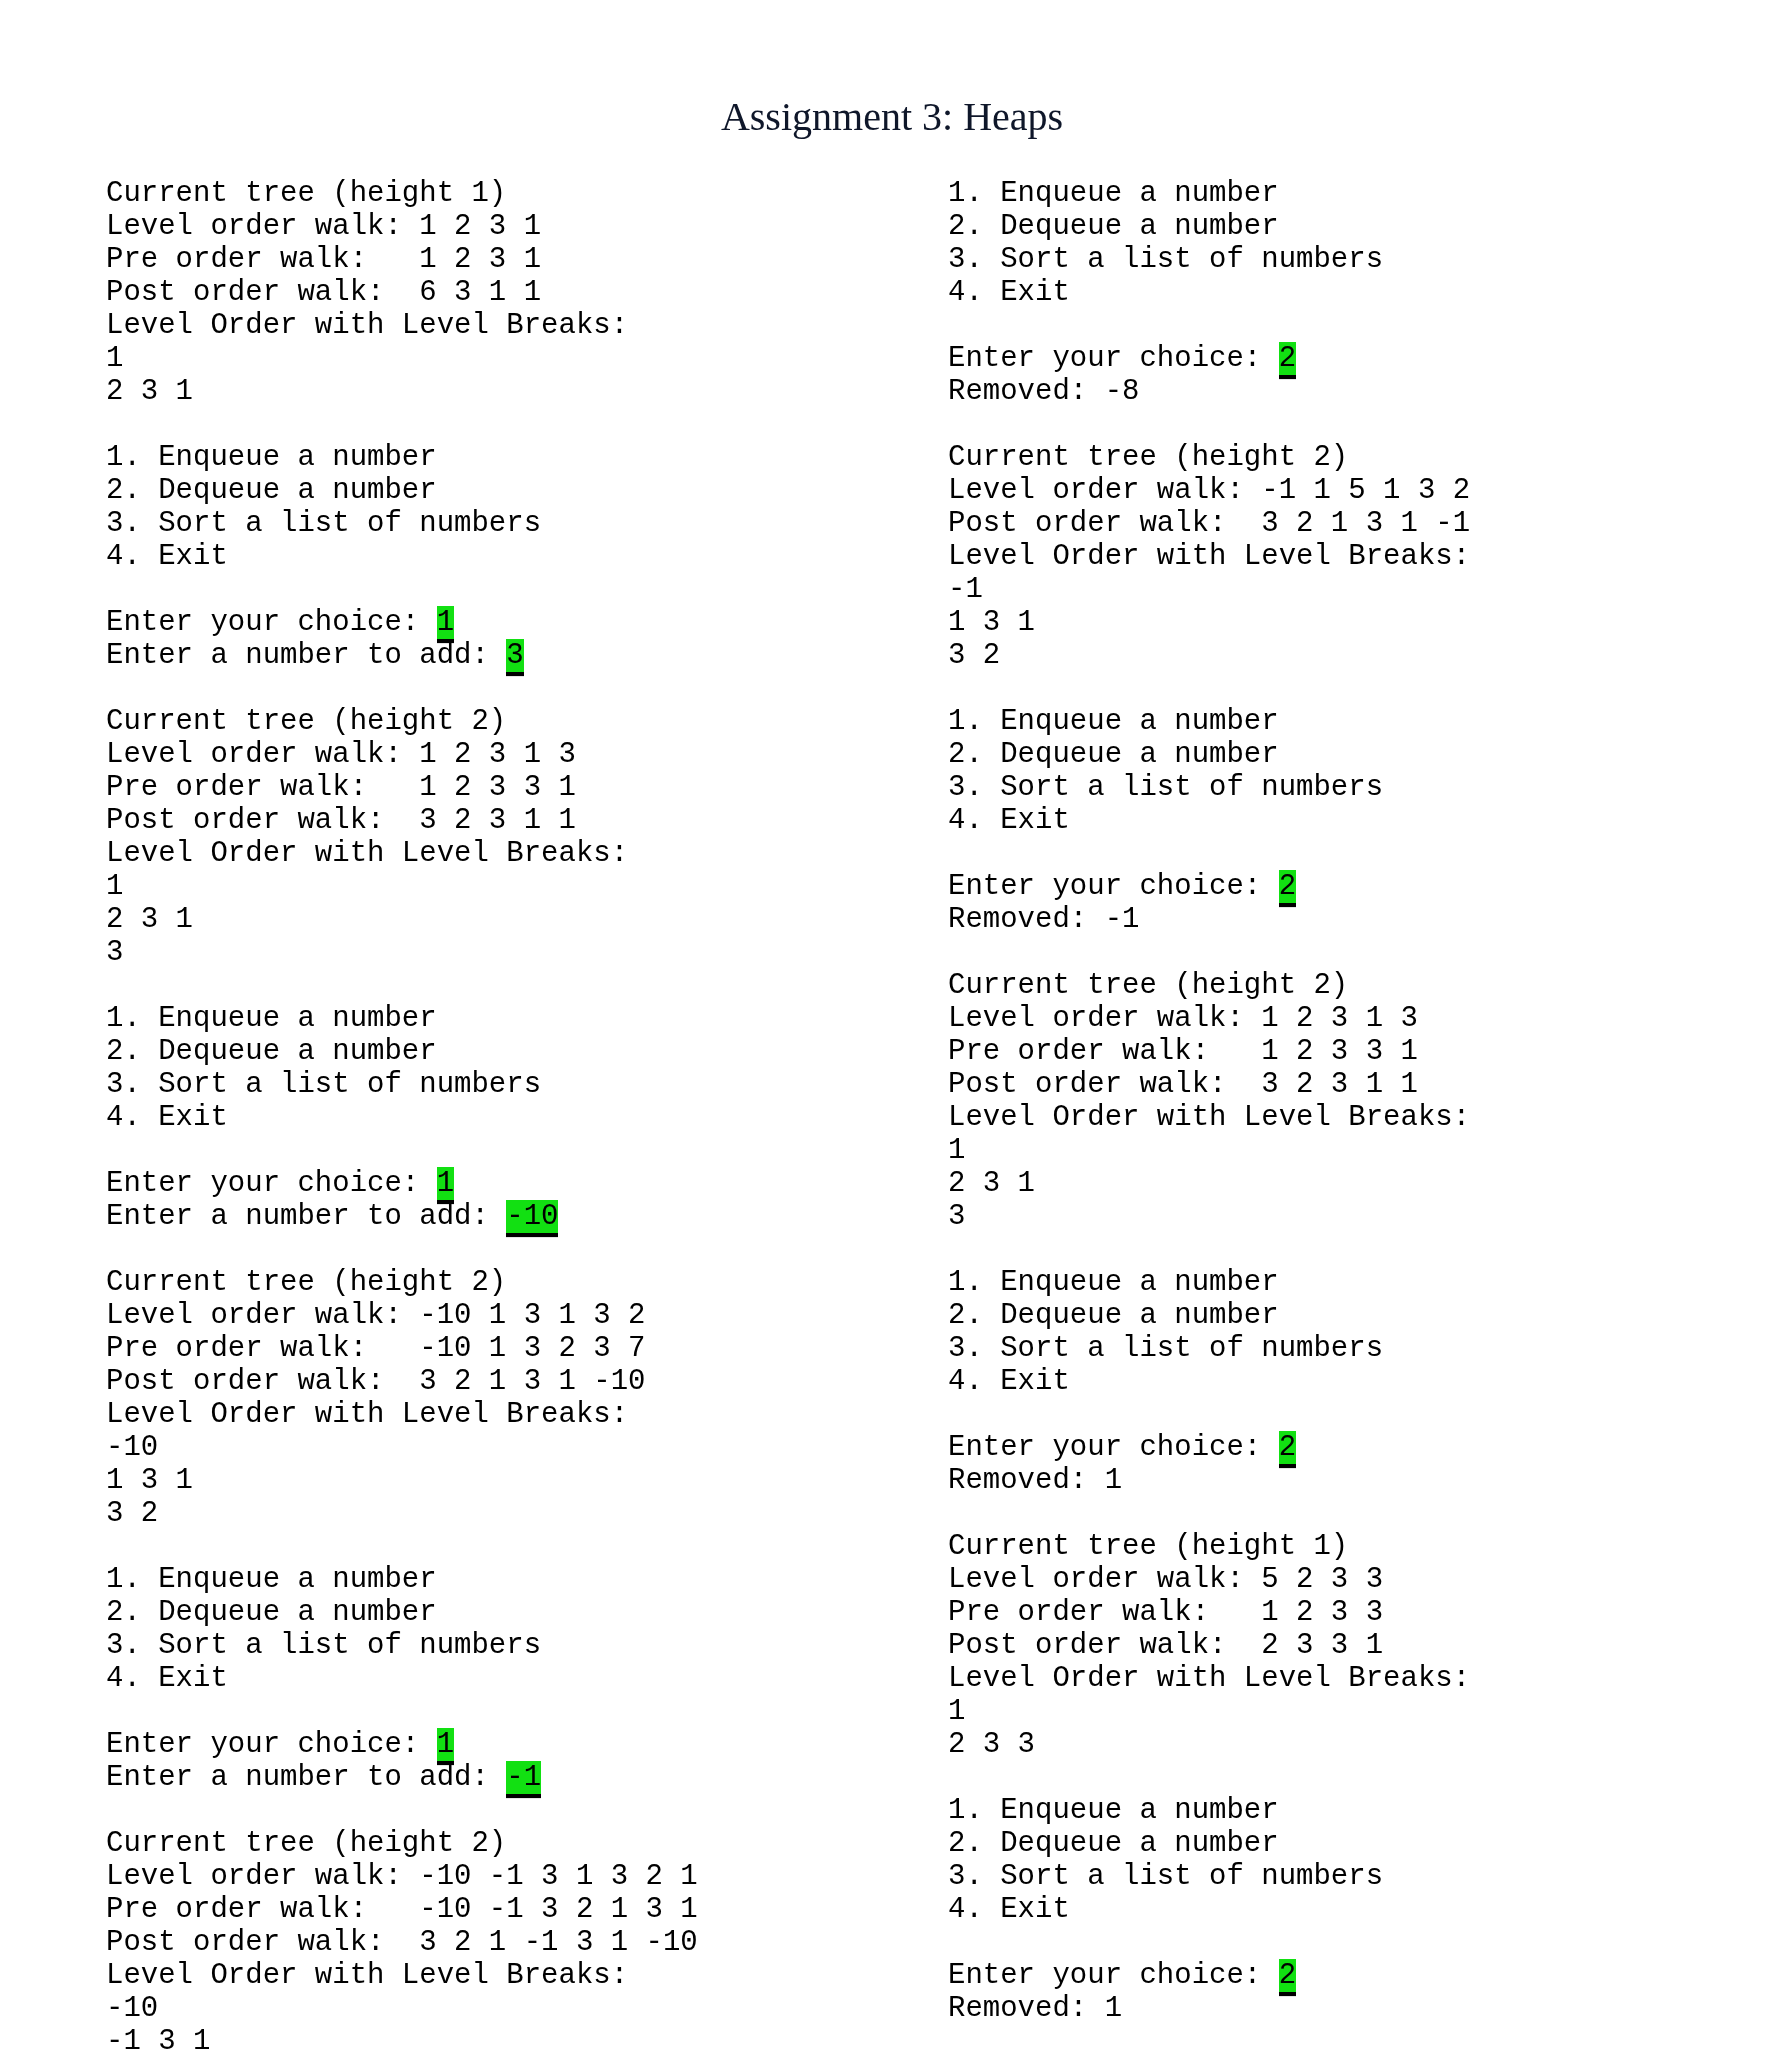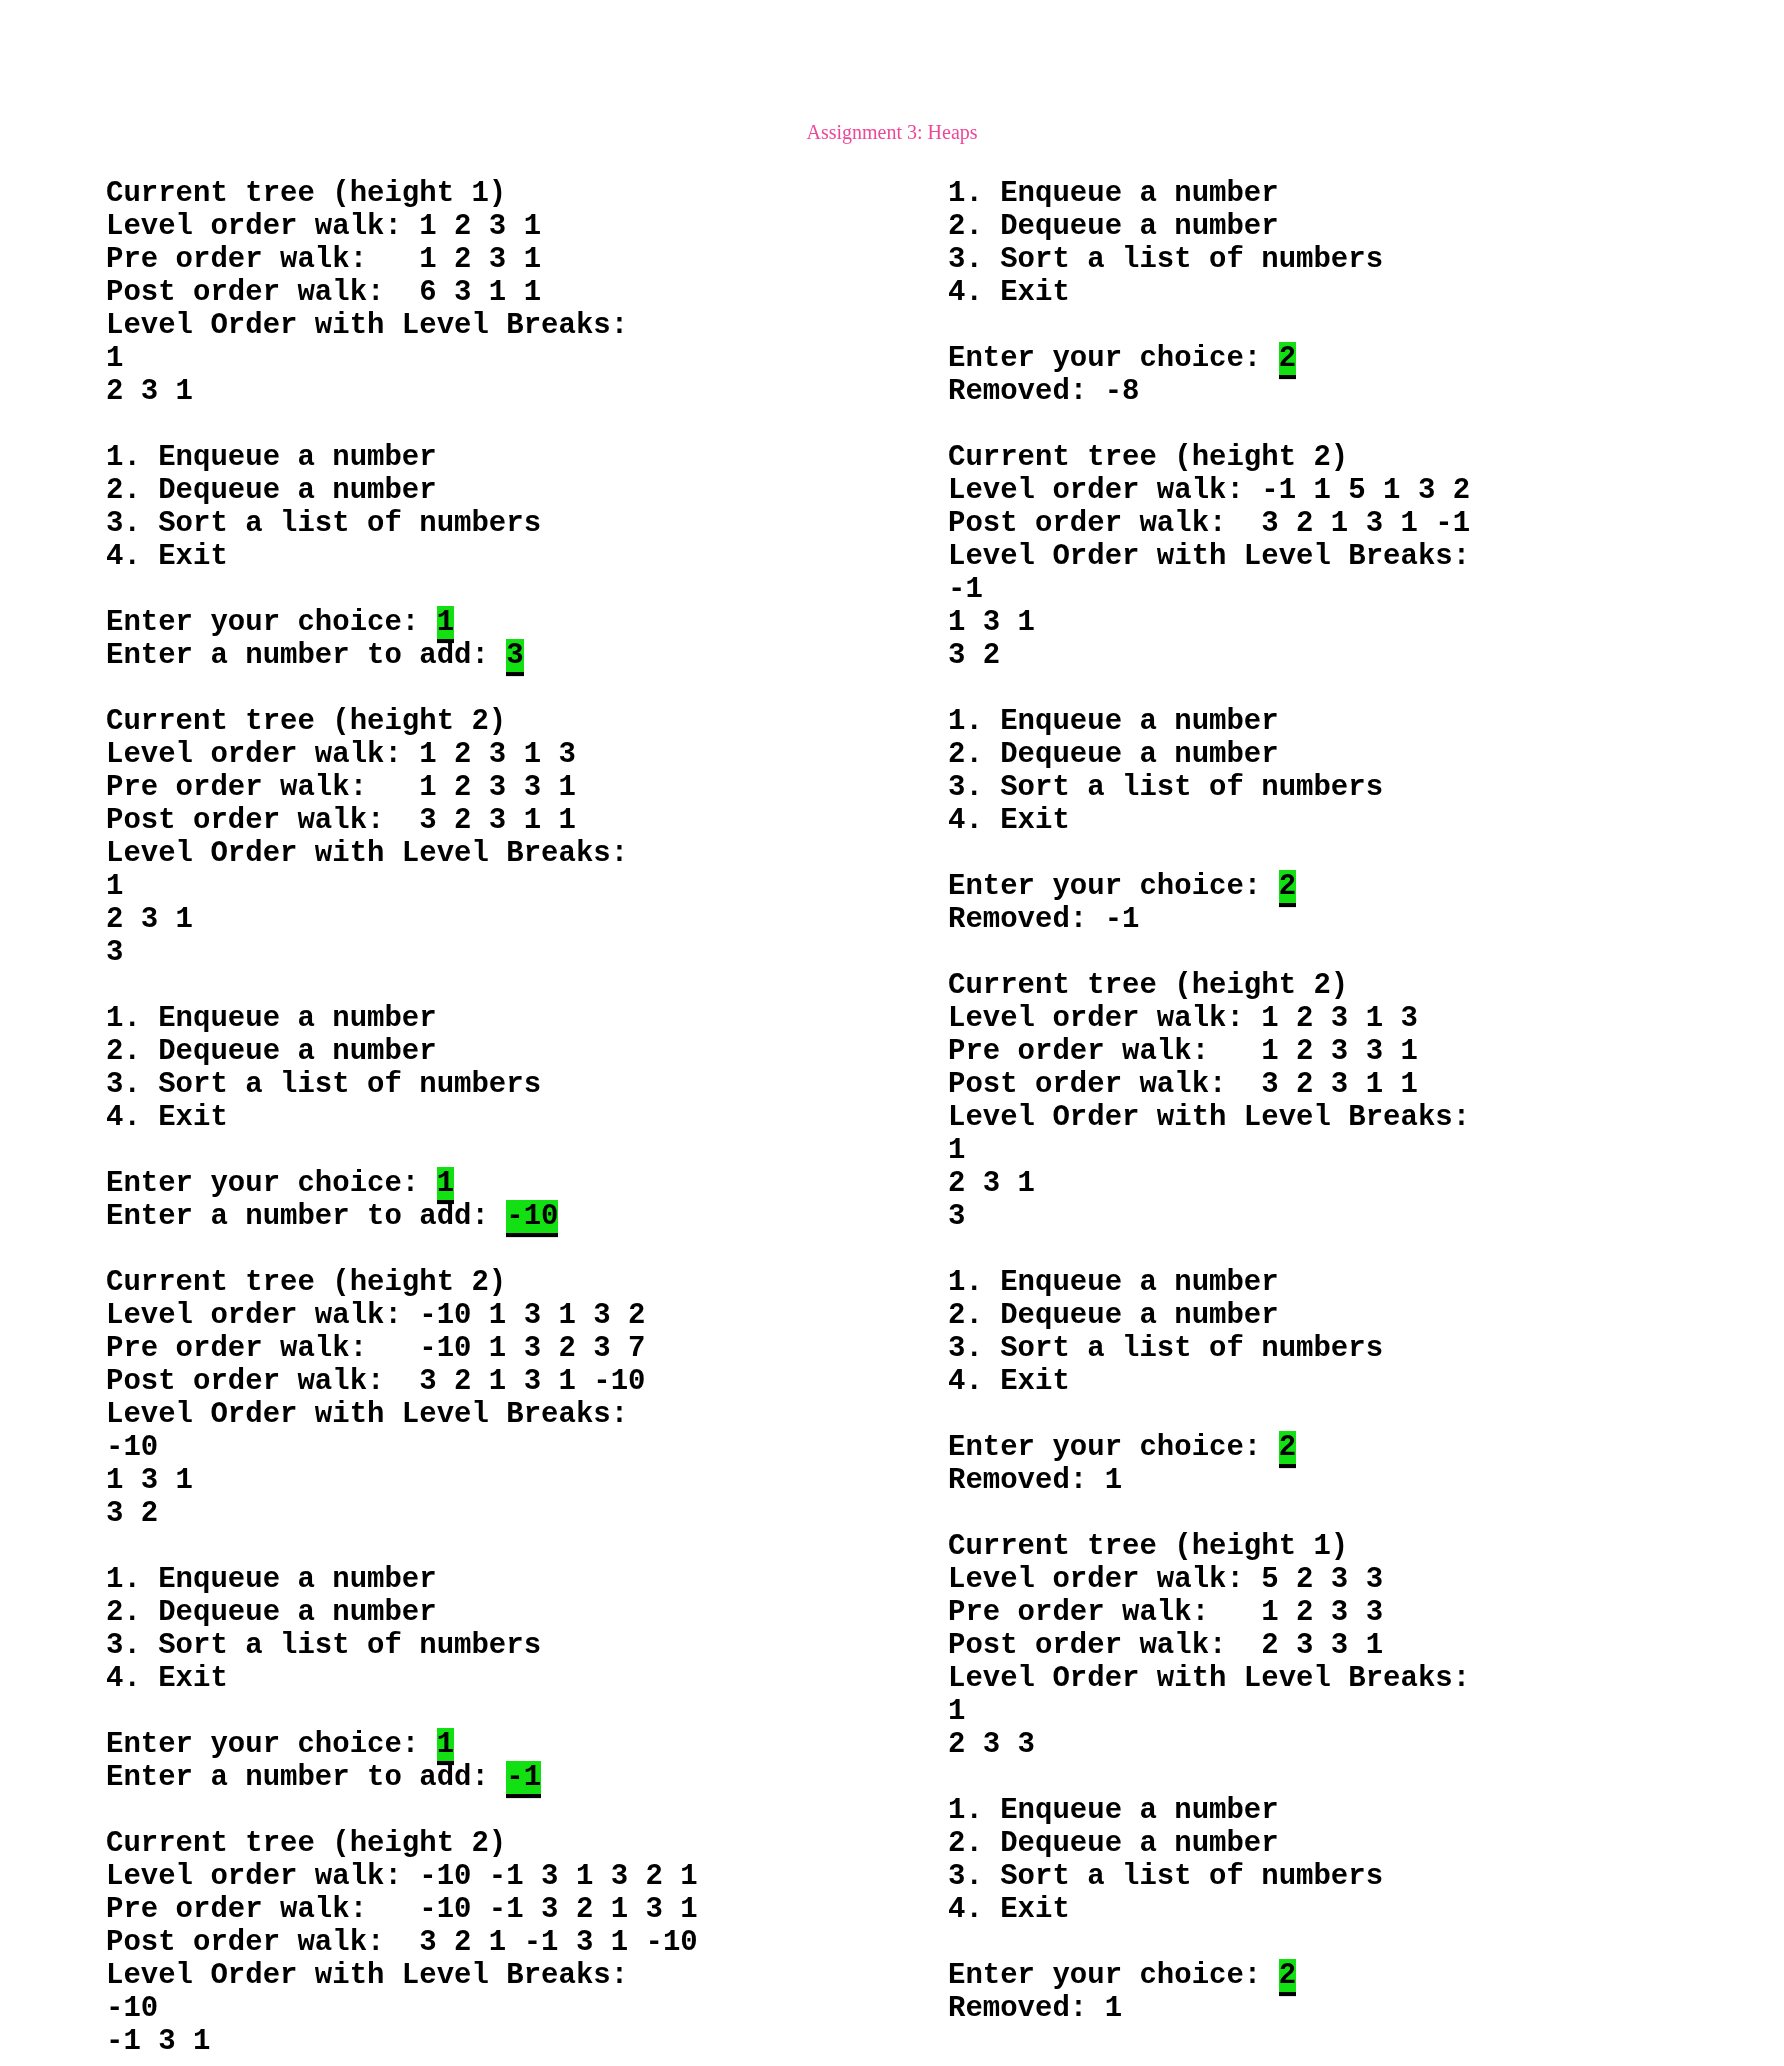--- a/index.html
+++ b/index.html
@@ -9,36 +9,36 @@
   }
   .page {
     position: relative;
     width: 1784px;
     height: 2309px;
     background: #ffffff;
     overflow: hidden;
   }
   .title {
     position: absolute;
-    top: 114px;
+    top: 98px;
     left: 0;
     width: 100%;
     text-align: center;
     font-family: "Liberation Serif", "DejaVu Serif", serif;
-    font-size: 20px;
+    font-size: 40px;
     line-height: 37px;
-    color: #ec4899;
+    color: #0f172a;
     white-space: pre;
   }
   .col {
     position: absolute;
     top: 177px;
     width: 826px;
     font-family: "Liberation Mono", "DejaVu Sans Mono", monospace;
-    font-weight: bold;
+    font-weight: normal;
     font-size: 29px;
     line-height: 33px;
     color: #000000;
   }
   .col-left  { left: 106px; }
   .col-right { left: 948px; }
   .line {
     white-space: pre;
     min-height: 33px;
   }

